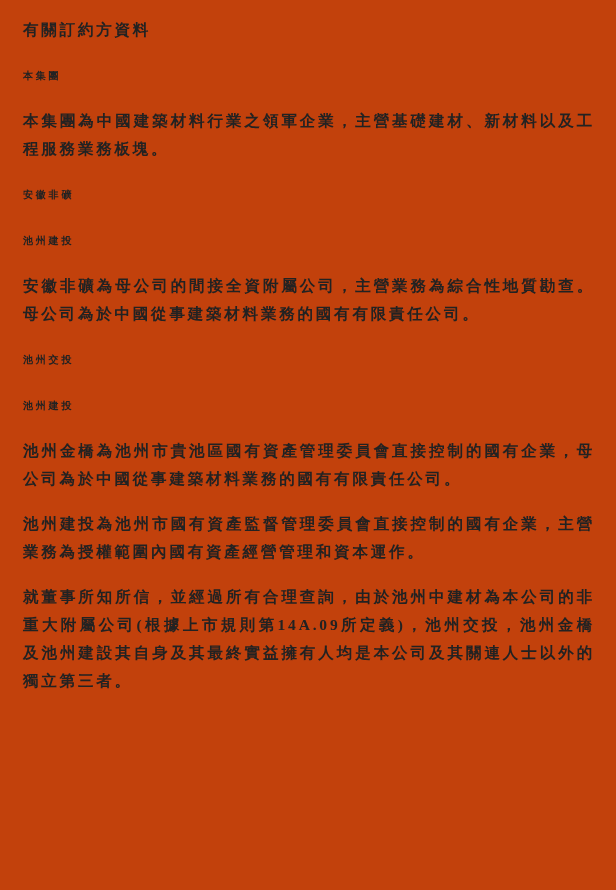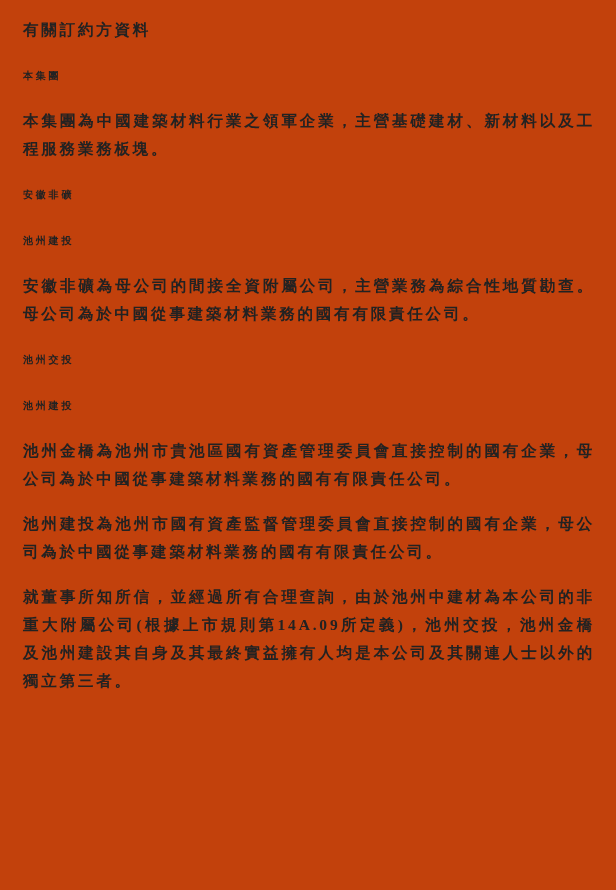--- a/index.html
+++ b/index.html
@@ -69,18 +69,18 @@
   <section>
     <h2 class="section-heading">池州交投</h2>
   </section>
 
   <section>
     <h2 class="section-heading">池州建投</h2>
     <p class="para">池州金橋為池州市貴池區國有資產管理委員會直接控制的國有企業，母公司為於中國從事建築材料業務的國有有限責任公司。</p>
   </section>
 
   <section>
-    <p class="para">池州建投為池州市國有資產監督管理委員會直接控制的國有企業，母公司為於中國從事建築材料業務的國有有限責任公司。</p>
+    <p class="para">池州建投為池州市國有資產監督管理委員會直接控制的國有企業，主營業務為授權範圍內國有資產經營管理和資本運作。</p>
   </section>
 
   <p class="para">就董事所知所信，並經過所有合理查詢，由於池州中建材為本公司的非重大附屬公司(根據上市規則第14A.09所定義)，池州交投，池州金橋及池州建設其自身及其最終實益擁有人均是本公司及其關連人士以外的獨立第三者。</p>
 
 </main>
 
 </body></html>

